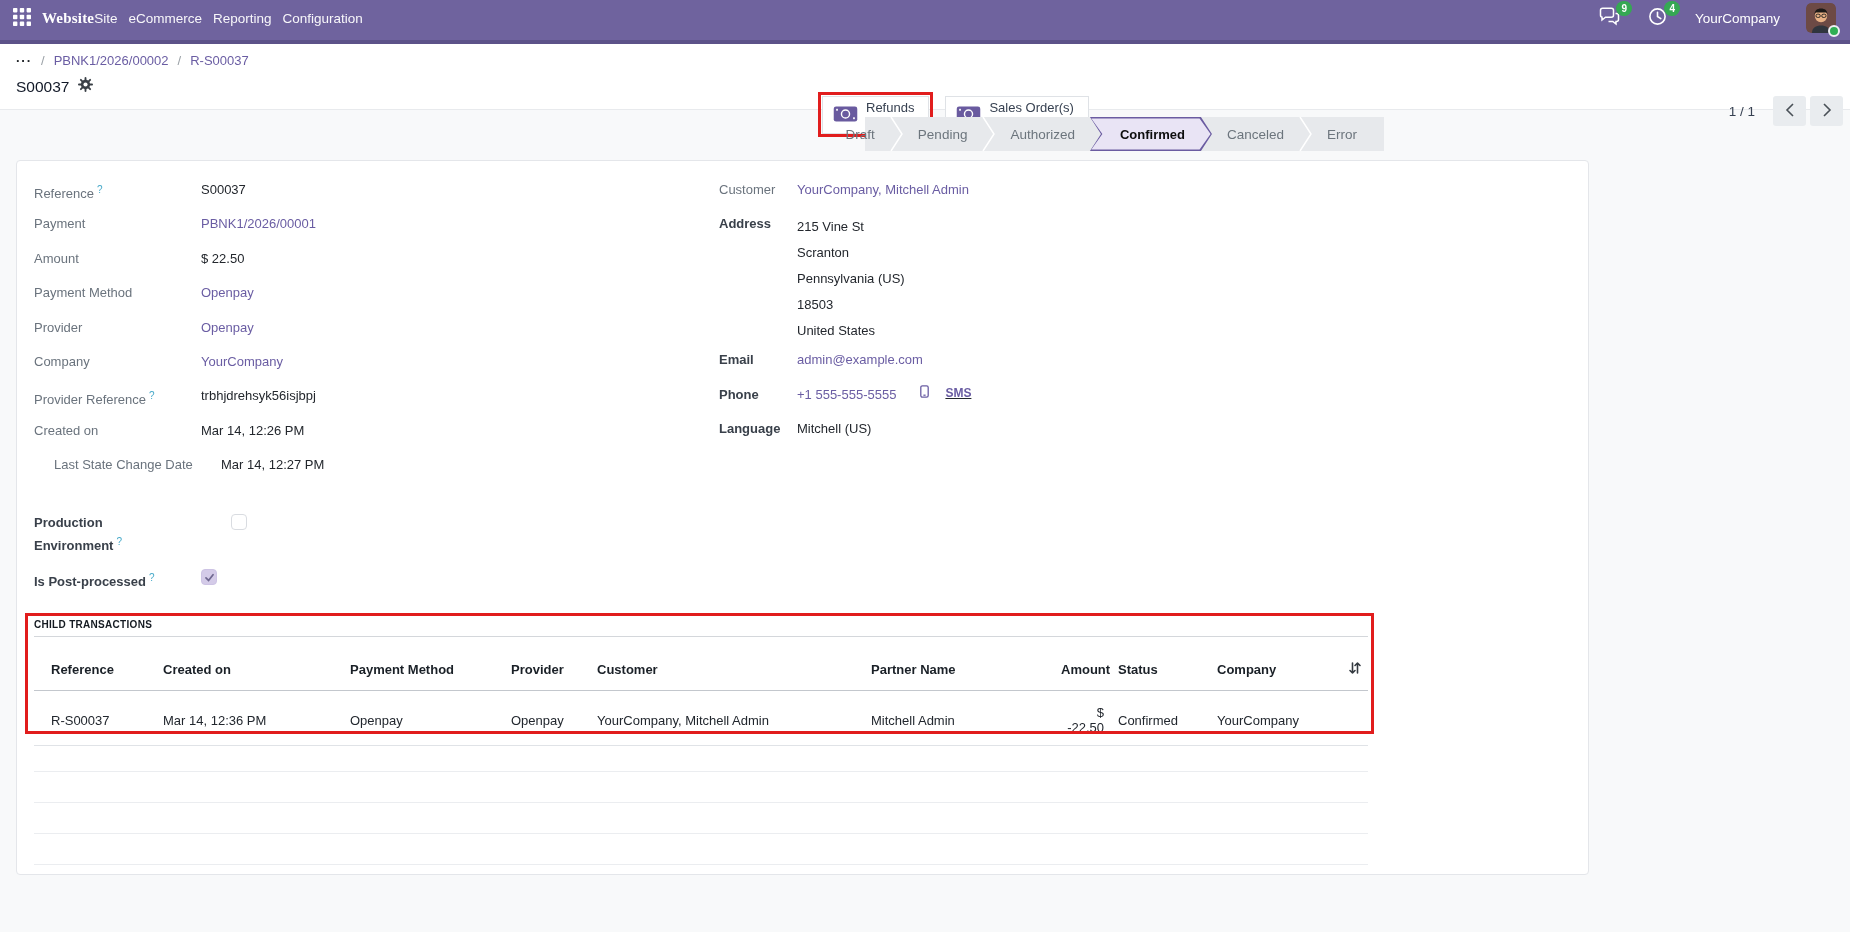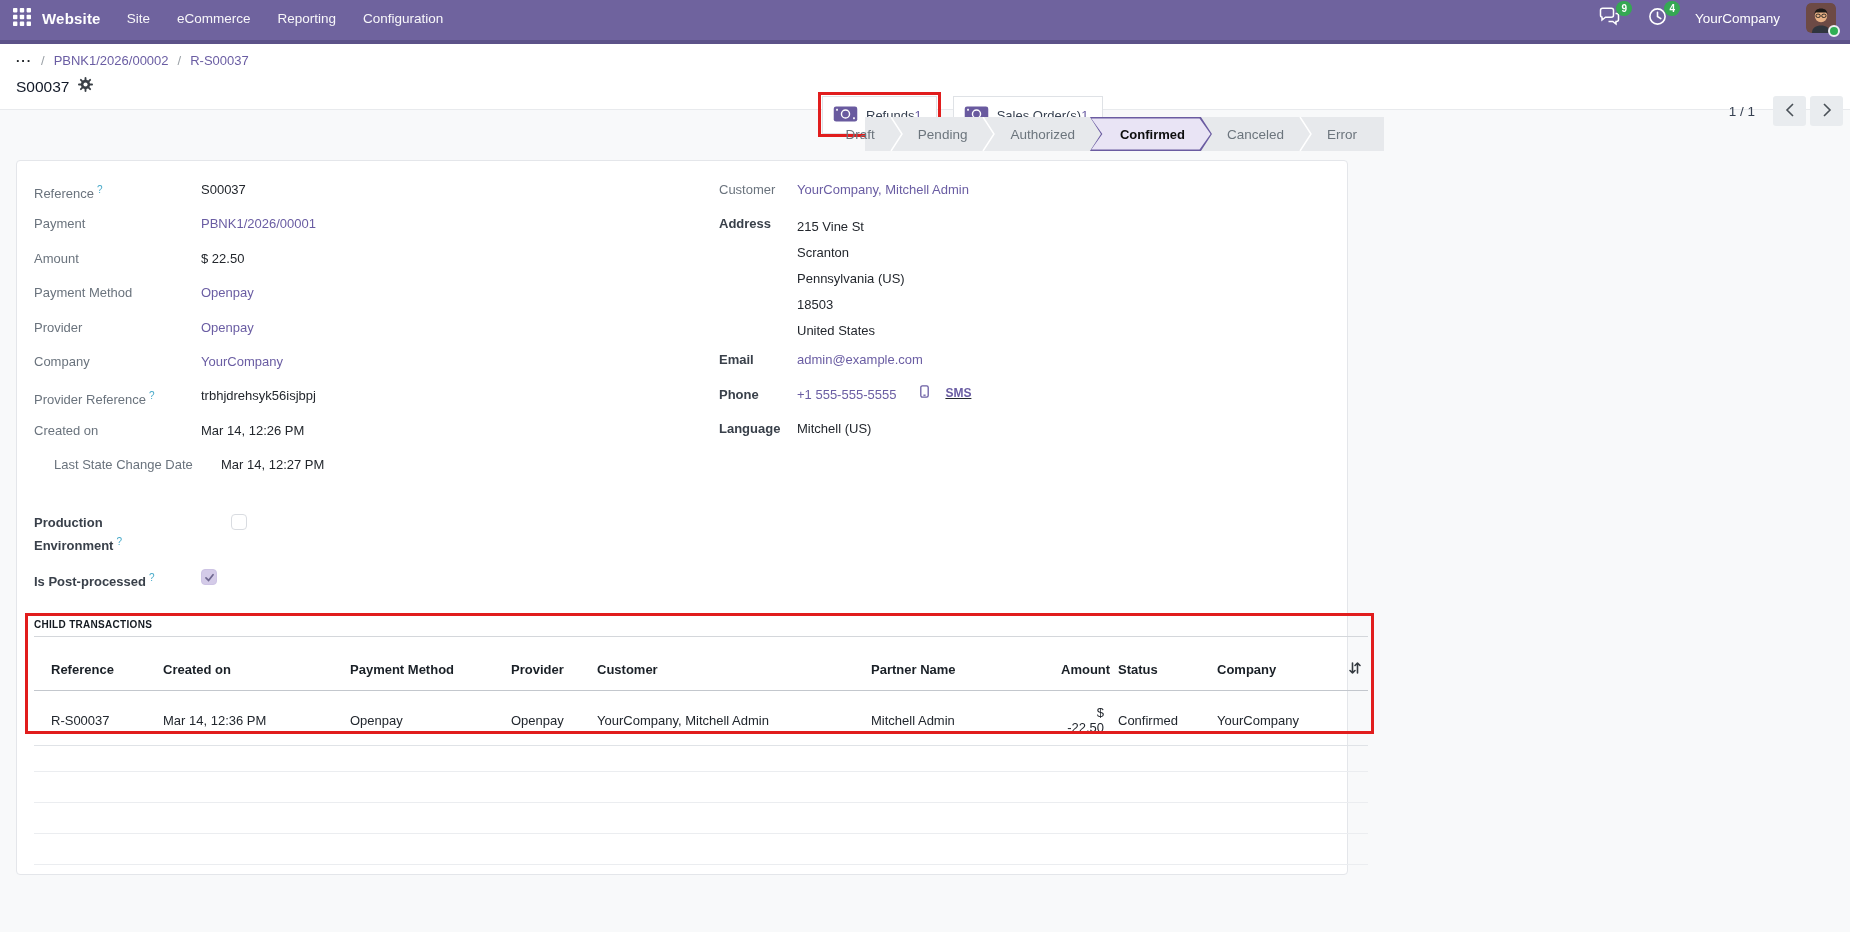--- a/index.html
+++ b/index.html
@@ -5,22 +5,22 @@
   * { margin:0; padding:0; box-sizing:border-box; }
   html,body { width:1850px; height:932px; overflow:hidden; background:#f8f9fa;
               font-family:"Liberation Sans", sans-serif; font-size:13px; color:#23272d; }
   .stage { position:absolute; inset:0; width:1850px; height:932px; }
 
   
   .navbar { position:absolute; top:0; left:0; right:0; height:44px; background:#6f639e;
             border-bottom:4px solid #5c5289; display:flex; align-items:center; color:#fff;
             padding:0 14px 4px 12px; }
   .nav-apps { width:20px; height:20px; display:flex; align-items:center; justify-content:center; cursor:pointer; }
-  .nav-brand { font-size:15px; font-weight:700; margin-left:10px; margin-right:26px; letter-spacing:.2px; }
-  .nav-menu { display:flex; gap:27px; font-size:13.5px; color:rgba(255,255,255,.95); }
+  .nav-brand { font-size:15px; font-weight:700; margin-left:10px; letter-spacing:.2px;font-family:Liberation Serif, serif; }
+  .nav-menu { display:flex; gap:11px; font-size:13.5px; color:rgba(255,255,255,.95); }
   .nav-menu div { cursor:pointer; }
   .nav-right { margin-left:auto; display:flex; align-items:center; gap:26px; }
   .sysicon { position:relative; width:22px; height:20px; display:flex; align-items:center; justify-content:center; cursor:pointer; }
   .badge { position:absolute; top:-7px; right:-11px; background:#35a853; color:#fff; font-size:10px;
            font-weight:700; line-height:13px; border-radius:8px; padding:1px 5px; }
   .nav-company { font-size:13.5px; }
   .avatar-wrap { position:relative; width:30px; height:30px; cursor:pointer; }
   .avatar-wrap svg { border-radius:5px; display:block; }
   .presence { position:absolute; right:-4px; bottom:-4px; width:12px; height:12px; border-radius:50%;
               background:#2fae54; border:2px solid #efeff4; }
@@ -32,21 +32,21 @@
   .bc-ellipsis { color:#212529; font-weight:700; letter-spacing:1px; cursor:pointer; }
   .bc-sep { color:#9aa0a6; }
   .bc-link { color:#6a5da3; cursor:pointer; text-decoration:none; }
   .record-title { position:absolute; left:16px; top:33px; font-size:15.5px; color:#111827;
                   display:flex; align-items:center; gap:9px; }
   .gear-btn { display:flex; align-items:center; cursor:pointer; }
 
   .smart-buttons { position:absolute; left:822px; top:52px; display:flex; gap:16px; }
   .smart-btn { position:relative; display:flex; align-items:center; gap:8px; height:38px;
                padding:3px 14px 3px 10px; background:#fff; border:1px solid #dfe2e6; cursor:pointer; }
-  .smart-btn .stack { display:flex; flex-direction:row; justify-content:center; }
+  .smart-btn .stack { display:flex; flex-direction:column; justify-content:center; }
   .smart-btn .mlabel { font-size:13px; color:#374151; line-height:15px; }
   .smart-btn .mcount { font-size:13px; color:#6a5da3; line-height:15px; }
   .annotated::after { content:""; position:absolute; left:-5px; top:-5px; right:-5px; bottom:-4px;
                       border:3px solid #e11d1d; pointer-events:none; }
 
   .pager { position:absolute; top:52px; right:7px; display:flex; align-items:center; }
   .pager-text { font-size:13.5px; color:#374151; margin-right:14px; cursor:pointer; }
   .pager-btn { width:33px; height:30px; background:#e9ecef; border-radius:3px; display:flex;
                align-items:center; justify-content:center; cursor:pointer; margin-left:4px; }
 
@@ -57,21 +57,21 @@
   .step-sep { display:flex; align-items:center; }
   .step-active { position:relative; display:flex; align-items:center; padding:0 27px 0 30px;
                  font-weight:700; color:#0d0d0d; cursor:pointer; }
   .step-active::before { content:""; position:absolute; inset:0; background:#6b5ca1;
         clip-path:polygon(0 0, calc(100% - 11px) 0, 100% 50%, calc(100% - 11px) 100%, 0 100%, 11px 50%); }
   .step-active::after { content:""; position:absolute; inset:1.4px; background:#e9e4f5;
         clip-path:polygon(0 0, calc(100% - 11px) 0, 100% 50%, calc(100% - 11px) 100%, 0 100%, 11px 50%); }
   .step-active span { position:relative; z-index:1; }
 
   
-  .sheet { position:absolute; left:16px; top:160px; width:1332px; height:715px; background:#fff;
+  .sheet { position:absolute; left:16px; top:160px; width:1573px; height:715px; background:#fff;
            border:1px solid #e4e6ea; border-radius:4px; }
   .col-left  { position:absolute; left:17px; top:12px; width:660px; }
   .col-right { position:absolute; left:702px; top:12px; width:620px; }
   .frow { display:flex; align-items:flex-start; min-height:34.4px; padding-top:7px; }
   .frow.tall9  { min-height:58px;margin-left:20px; }
   .frow.tall10 { min-height:55px;gap:30px; }
   .flabel { flex:0 0 167px; width:167px; padding-right:28px; color:#6a737d; line-height:19px; }
   .col-right .flabel { flex:0 0 78px; width:78px; padding-right:8px; }
   .flabel.bold { color:#39404a; font-weight:700; }
   .fvalue { color:#23272d; line-height:19px; }

